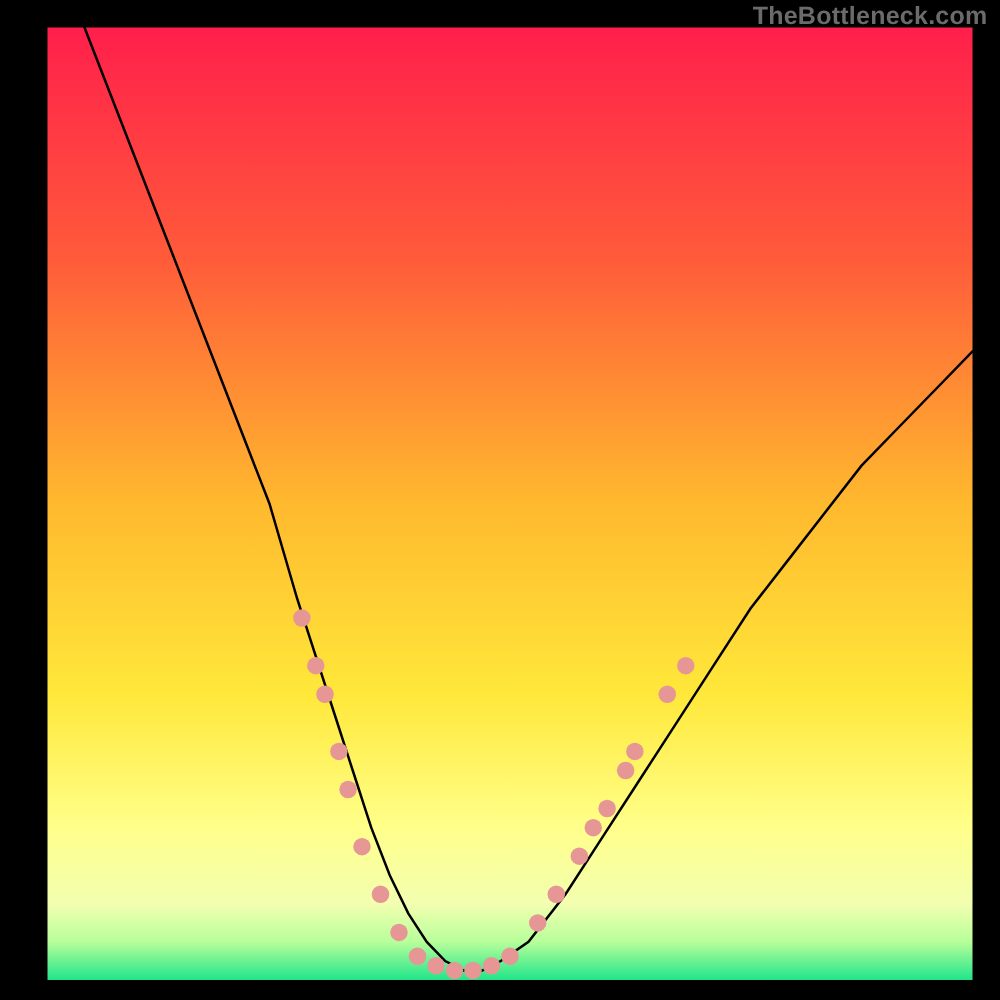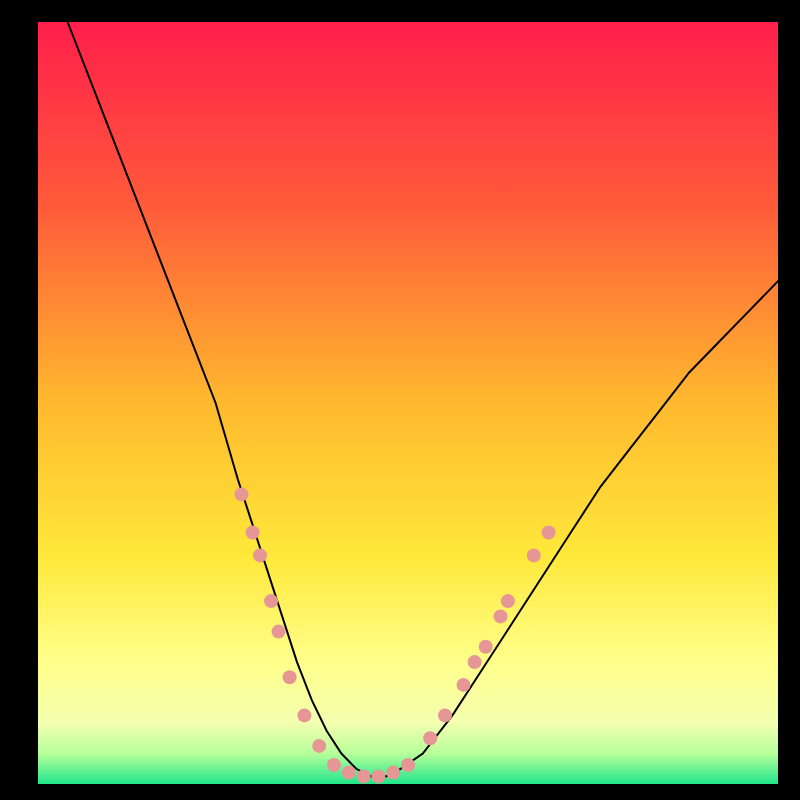--- a/index.html
+++ b/index.html
@@ -70,13 +70,14 @@
         <circle cx="407.0" cy="693.4" r="7" fill="#e69695"></circle>
         <circle cx="425.5" cy="662.9" r="7" fill="#e69695"></circle>
         <circle cx="436.6" cy="640.1" r="7" fill="#e69695"></circle>
         <circle cx="447.7" cy="624.8" r="7" fill="#e69695"></circle>
         <circle cx="462.5" cy="594.4" r="7" fill="#e69695"></circle>
         <circle cx="469.9" cy="579.1" r="7" fill="#e69695"></circle>
         <circle cx="495.8" cy="533.4" r="7" fill="#e69695"></circle>
         <circle cx="510.6" cy="510.5" r="7" fill="#e69695"></circle>
       </svg>
   </div>
+  <div class="watermark">TheBottleneck.com</div>
 </div>
 
 </body></html>

